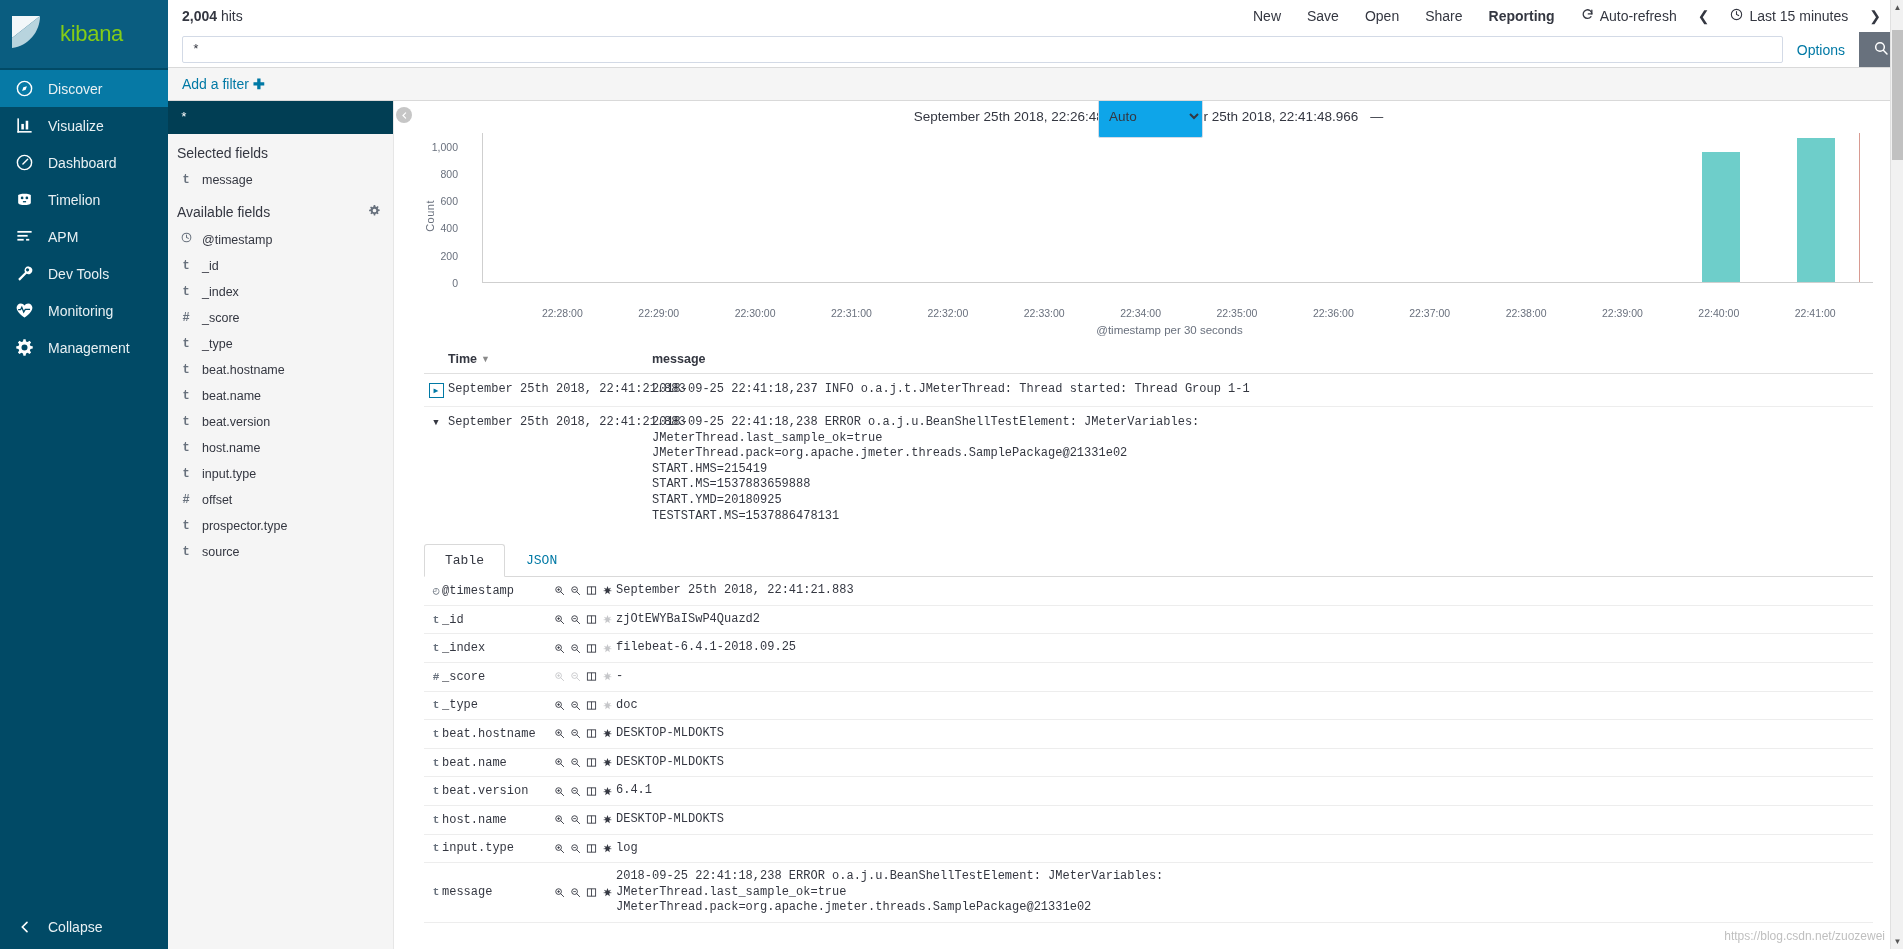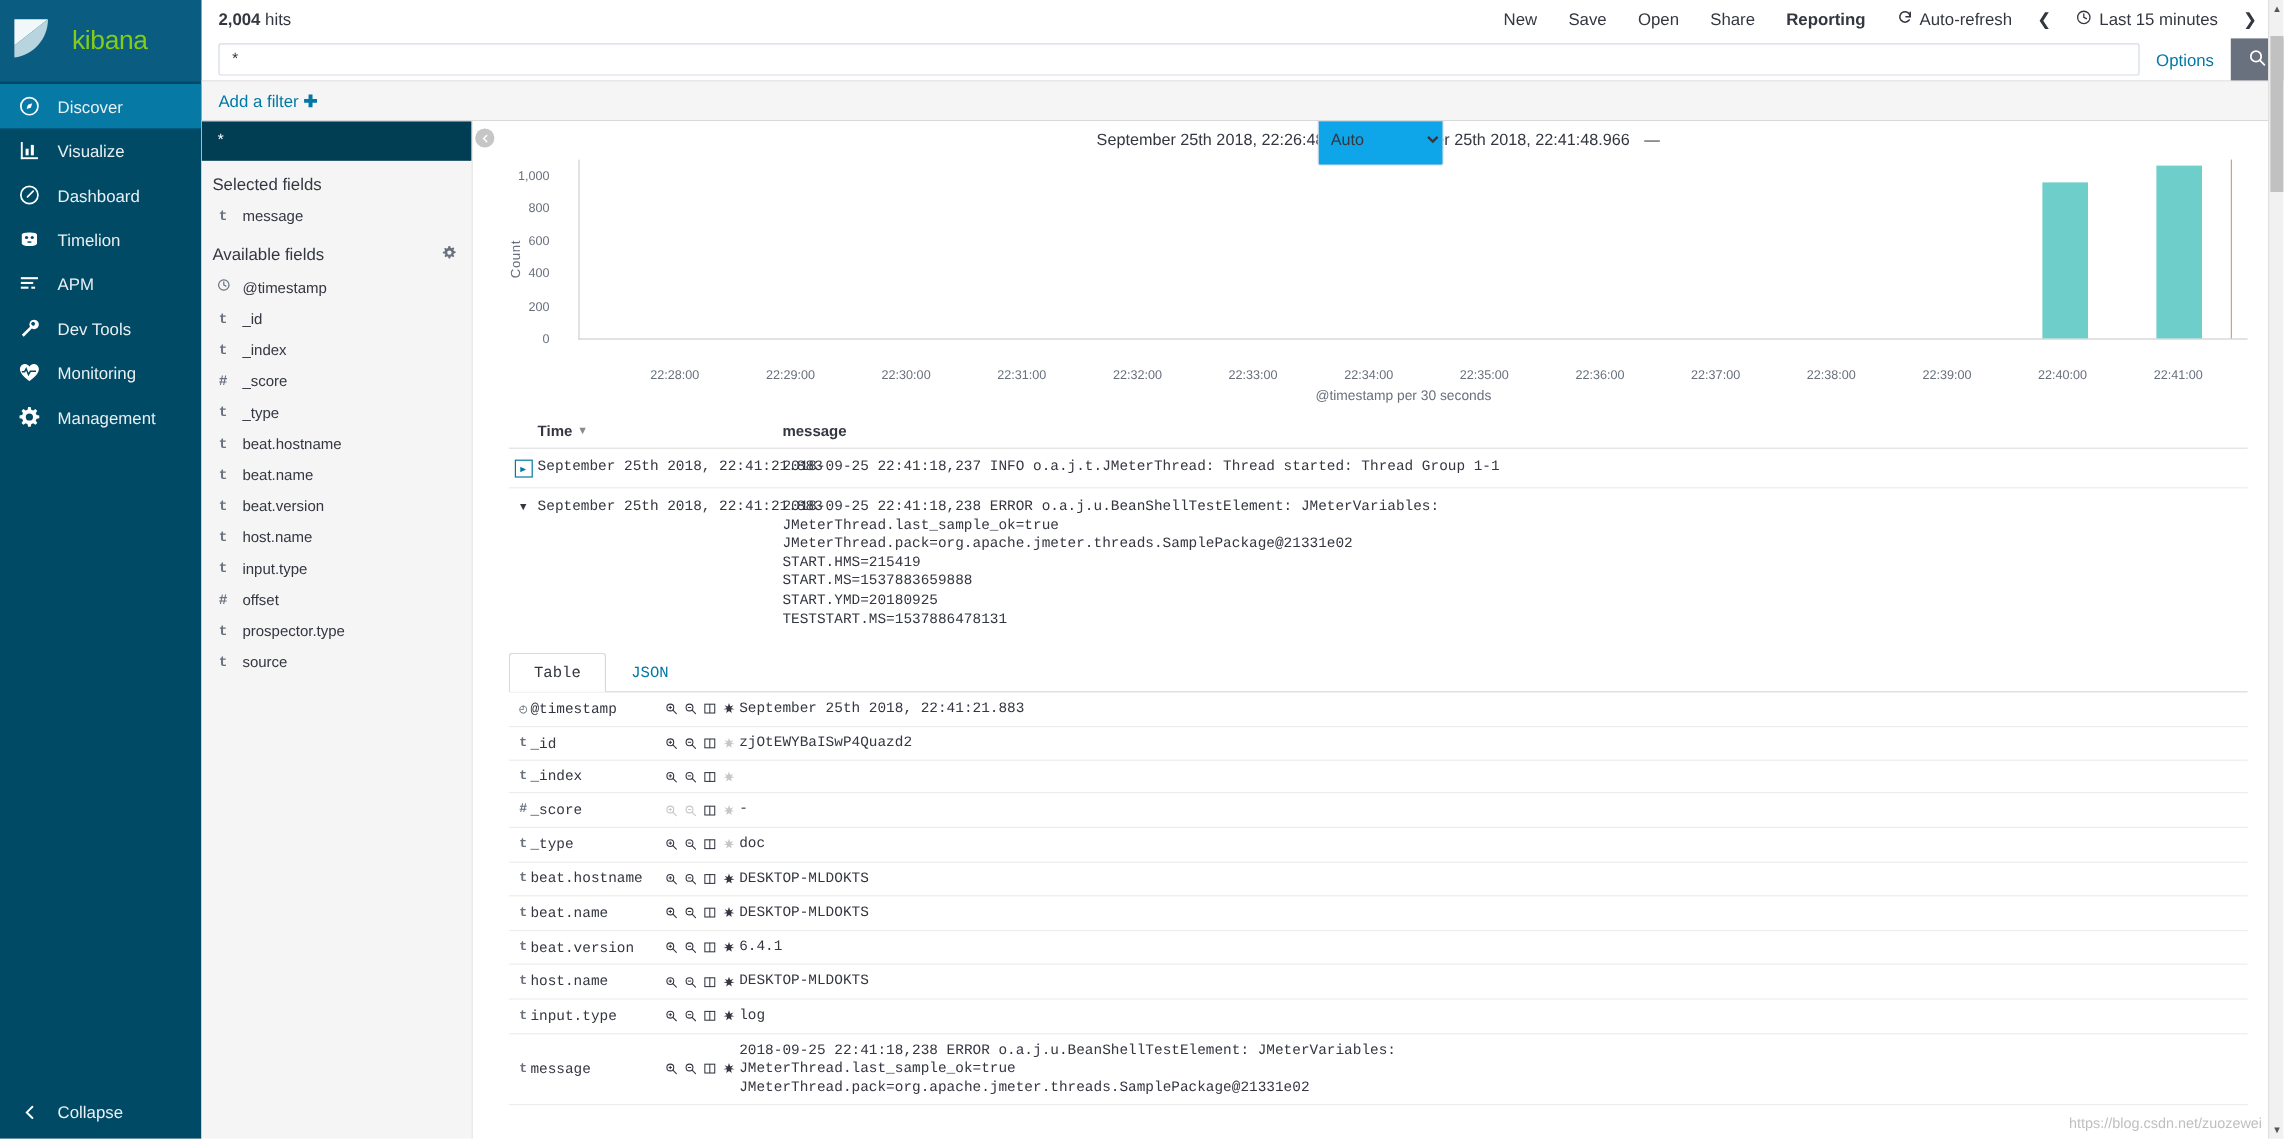--- a/index.html
+++ b/index.html
@@ -671,20 +671,21 @@
                       <rect x="3" y="4" width="18" height="16"></rect>
                       <path d="M12 4v16"></path>
                     </svg>
                   </span>
                   <span class="act dim">
                     <svg width="11" height="11" viewBox="0 0 24 24" fill="#343741">
                       <path d="M12 2l2.2 6.2L20 6l-4 4.8L22 13l-6.4.6L17 20l-5-3.6L7 20l1.4-6.4L2 13l6-2.2L4 6l5.8 2.2z"></path>
                     </svg>
                   </span>
                 </div>
+                <div class="dval">filebeat-6.4.1-2018.09.25</div>
               </div>
               <div class="drow">
                 <div class="dtype">#</div>
                 <div class="dname">_score</div>
                 <div class="dactions">
                   <span class="act dim">
                     <svg width="11" height="11" viewBox="0 0 24 24" fill="none" stroke="#343741" stroke-width="2">
                       <circle cx="10" cy="10" r="6.2"></circle>
                       <path d="M14.7 14.7 L21 21" stroke-linecap="round"></path>
                       <path d="M7 10h6M10 7v6" stroke-width="1.8"></path>

